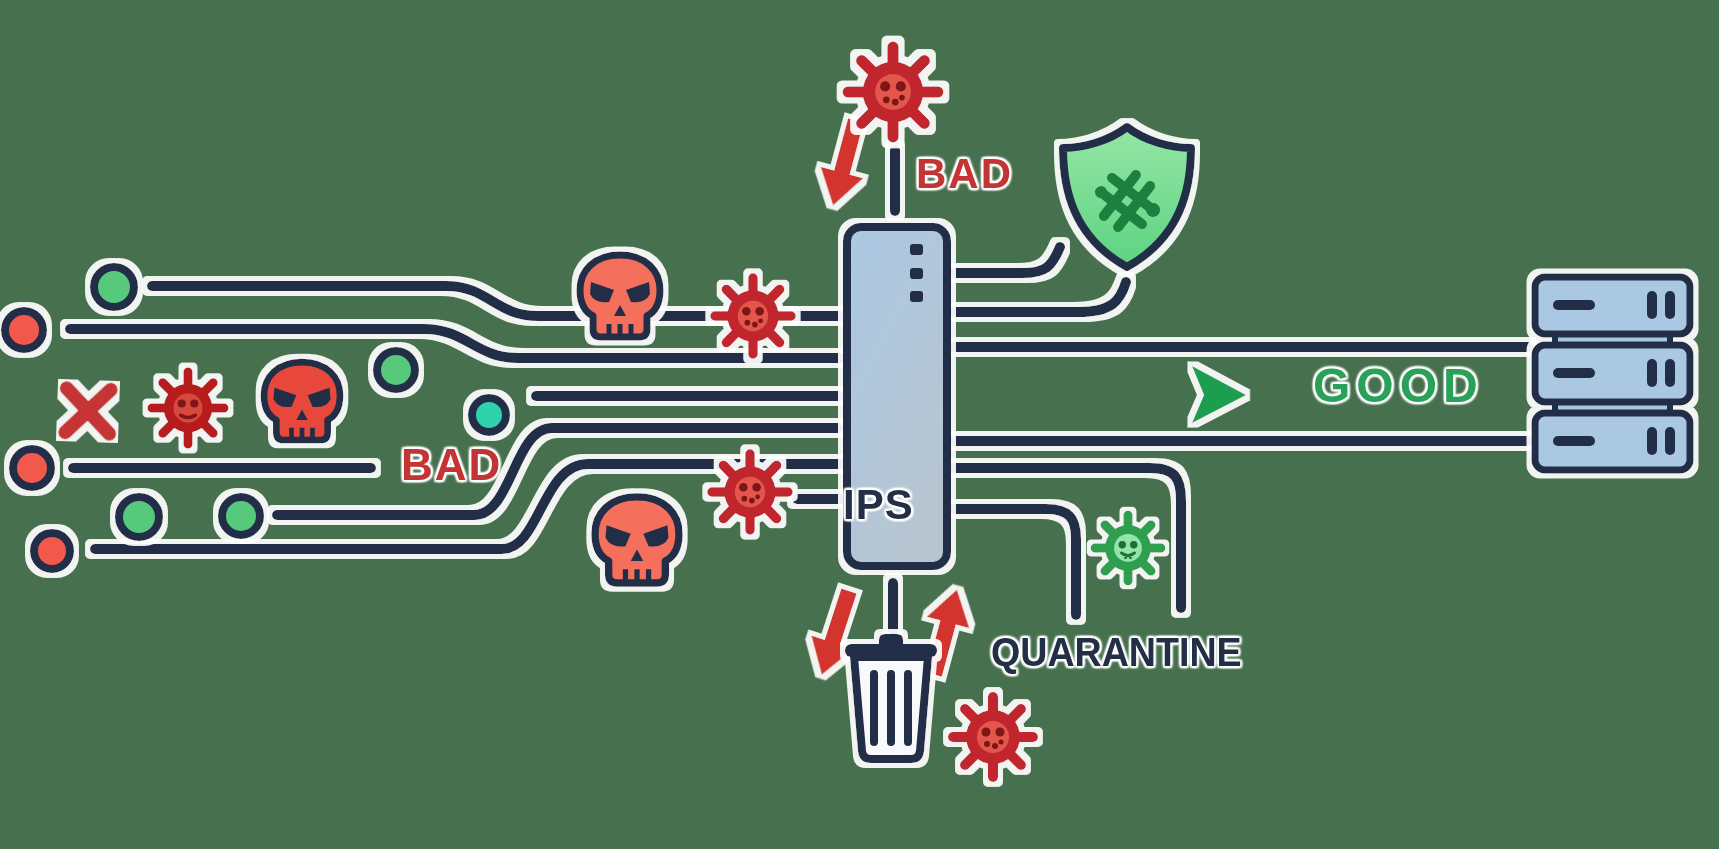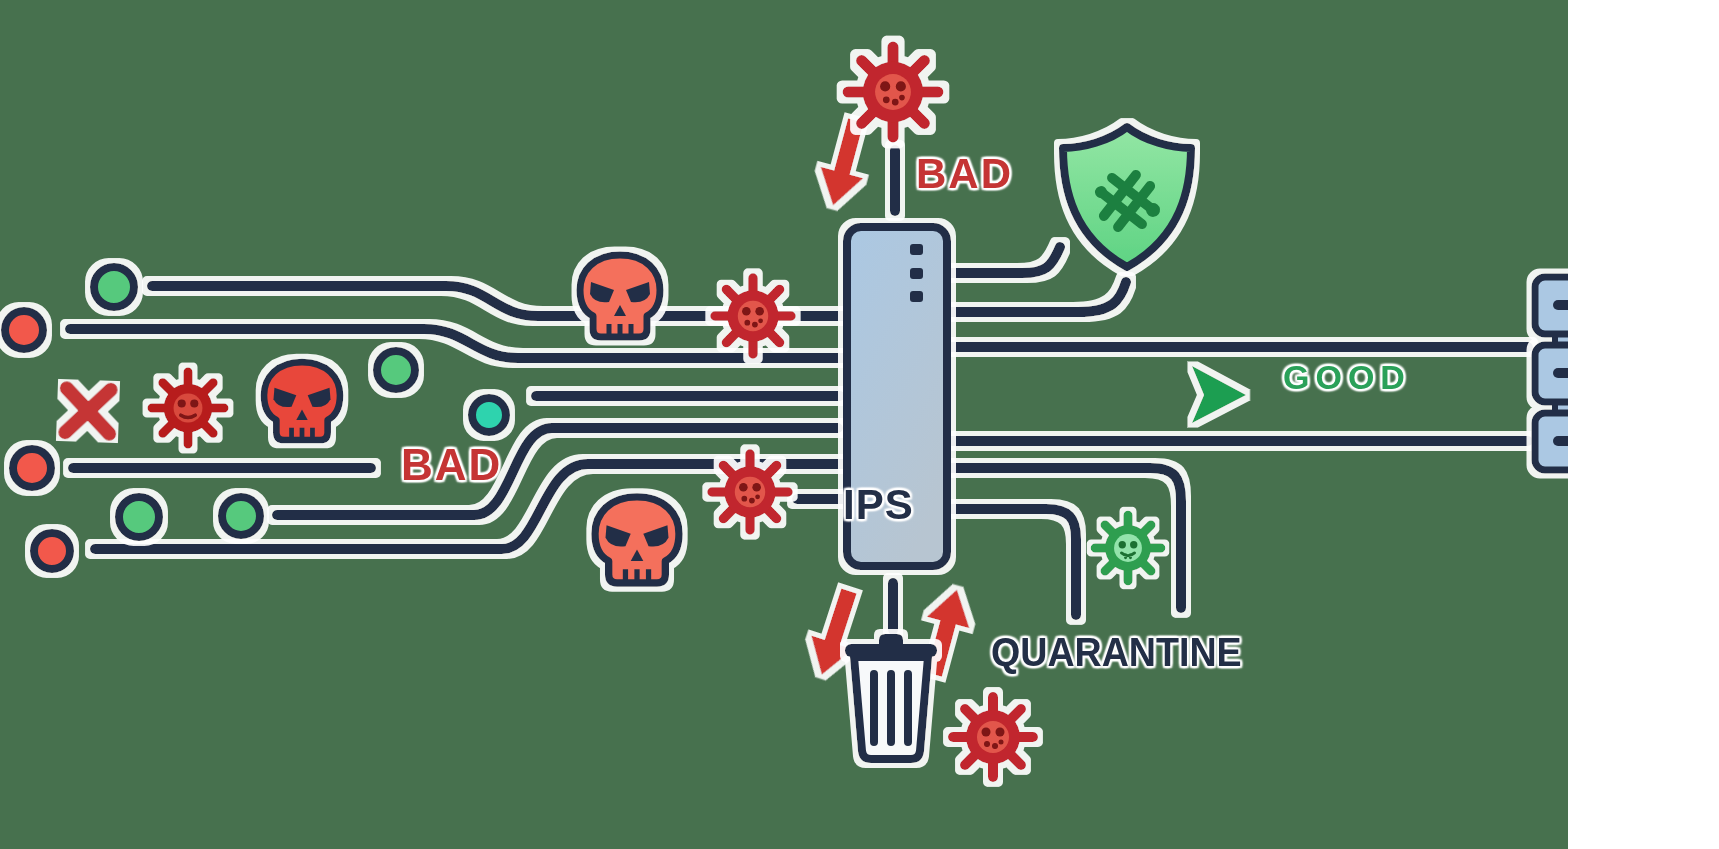--- a/index.html
+++ b/index.html
@@ -1,38 +1,38 @@
 <!DOCTYPE html>
 <html style="--background: #47714e; --wire: #232f47; --device-fill: #abc7e2; --bad-red: #c53434; --good-green: #2aa159; --arrow-red: #d3342f; --arrow-green: #23a45b; --virus-red: #c1272d; --virus-face-red: #e2574b; --virus-green: #2e9e4f; --skull-salmon: #f4705c; --shield-green: #6fd88c; --shield-bug-green: #1e8040; --dot-green: #56c97d; --dot-teal: #2fd3ae; --dot-red: #f2594b; --trash-fill: #f7f9fa;"><head>
 <meta charset="utf-8">
 <style>
   html,body { margin:0; padding:0; }
   body { font-family:"Liberation Sans", sans-serif; }
   .canvas {
     position:relative;
-    width:1568px; height:849px;
+    width:1719px; height:849px;
     background: var(--background, #47714e);
     overflow:hidden;
   }
   svg.art { position:absolute; left:0; top:0; }
   .wires path {
     stroke: var(--wire, #232f47);
     stroke-width:10; fill:none; stroke-linecap:round;
   }
   .label {
     position:absolute;
     font-weight:bold;
     white-space:nowrap;
     text-shadow: 2px 0 2px #fff,-2px 0 2px #fff,0 2px 2px #fff,0 -2px 2px #fff,
                  2px 2px 2px #fff,-2px -2px 2px #fff,2px -2px 2px #fff,-2px 2px 2px #fff;
     user-select:none;
   }
   .label-bad-top   { left:916px;  top:150px; font-size:42px; color:var(--bad-red,#c53434); letter-spacing:2px;}
   .label-bad-left  { left:401px;  top:440px; font-size:44px; color:var(--bad-red,#c53434); letter-spacing:2px;}
-  .label-good      { left:1283px; top:358px; font-size:34px; color:var(--good-green,#2aa159); letter-spacing:6px;}
+  .label-good      { left:1313px; top:358px; font-size:48px; color:var(--good-green,#2aa159); letter-spacing:6px;}
   .label-quarantine{ left:991px;  top:630px; font-size:40px; color:var(--wire,#232f47); transform:scaleX(.94); transform-origin:left top; letter-spacing:0px;}
   .label-ips       { left:843px;  top:481px; width:108px; text-align:left; font-size:42px; color:var(--wire,#232f47); letter-spacing:1px;}
 </style>
 </head>
 <body>
 
 <div class="canvas">
 
 <svg class="art" width="1719" height="849" viewBox="0 0 1719 849">
   <defs>

